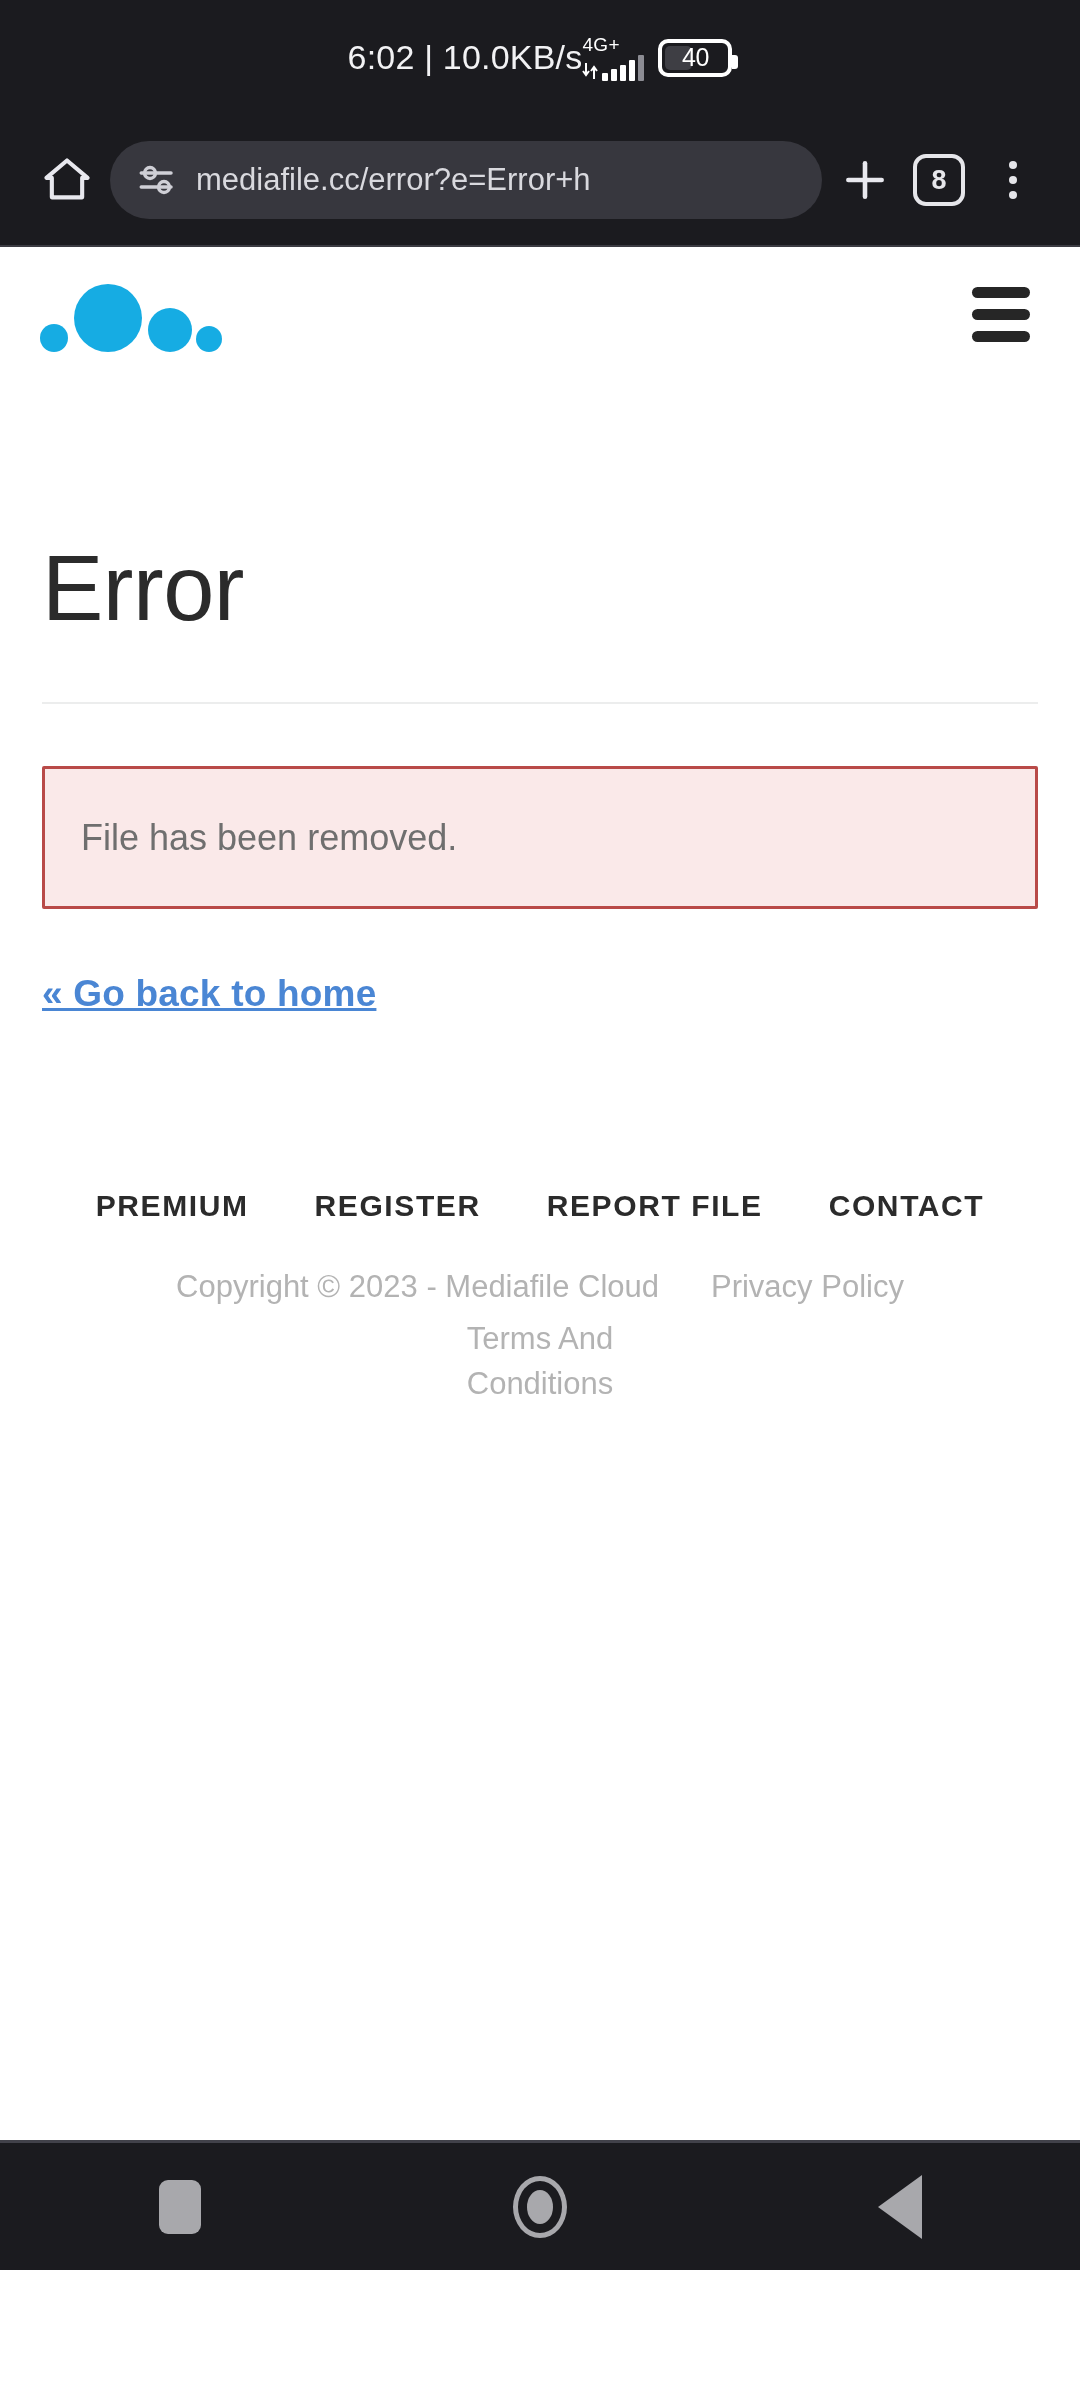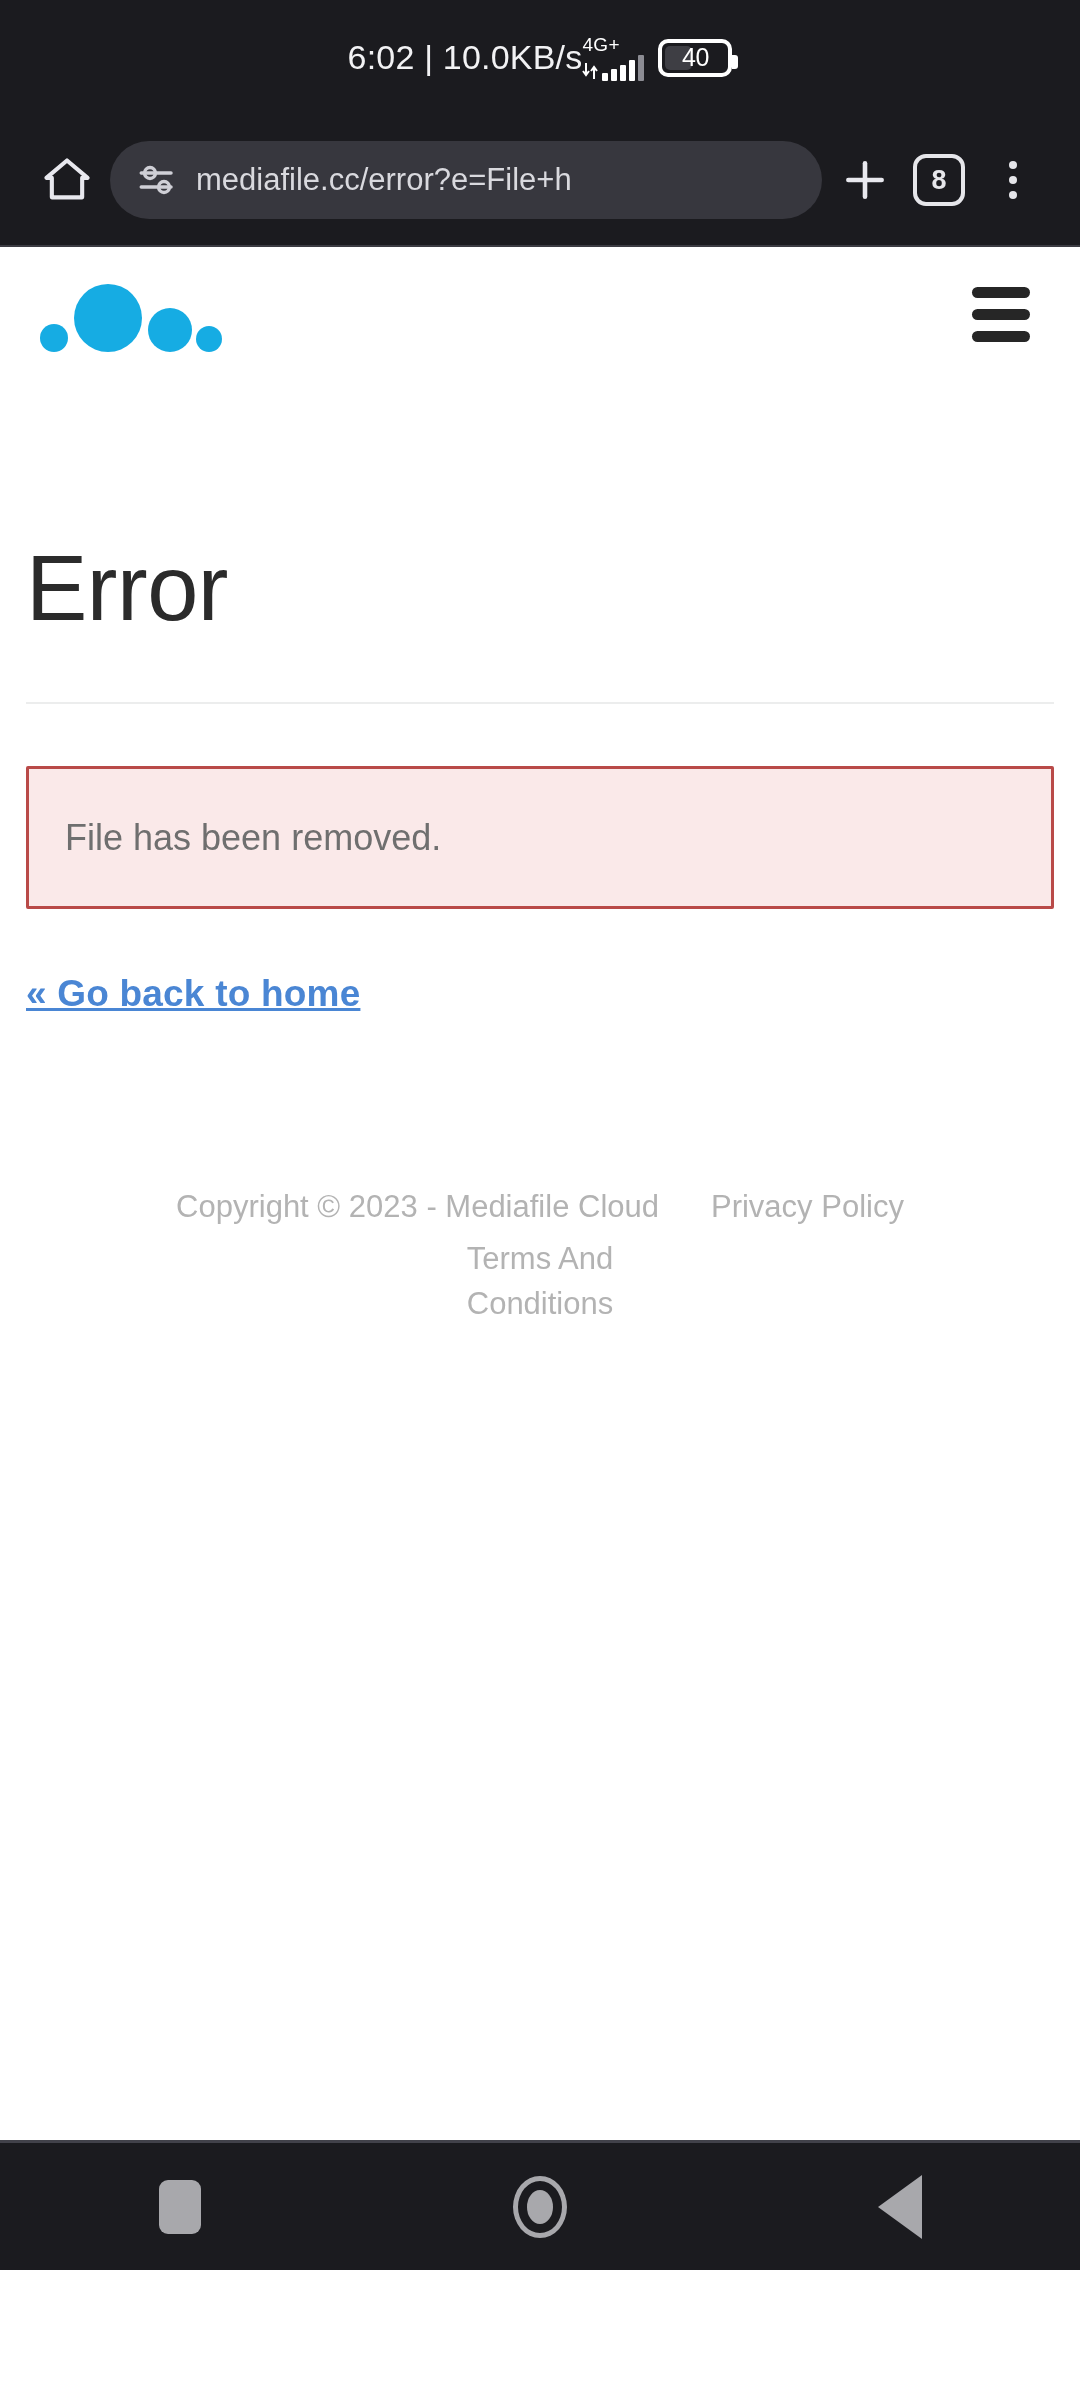--- a/index.html
+++ b/index.html
@@ -69,21 +69,21 @@
   .dot-b{ width:68px; height:68px; left:34px; bottom:2px; }
   .dot-c{ width:44px; height:44px; left:108px; bottom:2px; }
   .dot-d{ width:26px; height:26px; left:156px; bottom:2px; }
   .logo-words{ display:flex; flex-direction:column; line-height:1; padding-bottom:2px;}
   .logo-top{ font-size:36px; color:#9a9a9a; letter-spacing:.5px; font-weight:400; }
   .logo-bottom{ font-size:46px; color:#58585a; font-weight:800; letter-spacing:1px; margin-top:2px;}
 
   .hamburger{ display:flex; flex-direction:column; gap:11px; padding:8px; }
   .hamburger span{ display:block; width:58px; height:11px; background:#262626; border-radius:6px; }
 
-  .content{ padding:0 26px; }
+  .content{ padding:0 42px; }
   .page-title{
     font-size:92px; font-weight:300; color:#2b2b2b; letter-spacing:-.5px;
     margin-top:160px; line-height:1;
   }
   .divider{ height:2px; background:#eceded; margin-top:68px; }
 
   .alert{
     margin-top:62px; border:3px solid #b94a48; background:#fae9e9;
     border-radius:2px; min-height:143px; display:flex; align-items:center;
     padding:0 36px;
@@ -170,21 +170,21 @@
     </svg>
   </div>
 
   <div class="omnibox">
     <svg width="42" height="42" viewBox="0 0 24 24" aria-hidden="true">
       <line x1="3" y1="8" x2="20" y2="8" stroke="#cfcfd6" stroke-width="2" stroke-linecap="round"></line>
       <line x1="3" y1="16" x2="20" y2="16" stroke="#cfcfd6" stroke-width="2" stroke-linecap="round"></line>
       <circle cx="8" cy="8" r="3.1" fill="none" stroke="#cfcfd6" stroke-width="2"></circle>
       <circle cx="16" cy="16" r="3.1" fill="none" stroke="#cfcfd6" stroke-width="2"></circle>
     </svg>
-    <div class="omnibox-url">mediafile.cc/error?e=File+h</div>
+    <div class="omnibox-url">mediafile.cc/error?e=Error+h</div>
   </div>
 
   <div class="tb-btn">
     <svg width="50" height="50" viewBox="0 0 24 24" aria-hidden="true">
       <line x1="12" y1="4" x2="12" y2="20" stroke="#e8e8ee" stroke-width="2.2" stroke-linecap="round"></line>
       <line x1="4" y1="12" x2="20" y2="12" stroke="#e8e8ee" stroke-width="2.2" stroke-linecap="round"></line>
     </svg>
   </div>
 
   <div class="tb-btn">
@@ -226,20 +226,26 @@
     <div class="divider"></div>
 
     <div class="alert">
       <span class="alert-text">File has been removed.</span>
     </div>
 
     <a class="backlink" href="#">« Go back to home</a>
   </div>
 
   <div class="footer">
+    <div class="footer-nav">
+      <a href="#">PREMIUM</a>
+      <a href="#">REGISTER</a>
+      <a href="#">REPORT FILE</a>
+      <a href="#">CONTACT</a>
+    </div>
 
     <div class="footer-legal">
       <span>Copyright © 2023 - Mediafile Cloud</span>
       <a href="#">Privacy Policy</a>
       <a href="#" class="wrap-terms">Terms And Conditions</a>
     </div>
   </div>
 
   <div class="android-nav">
     <div class="nav-btn">

